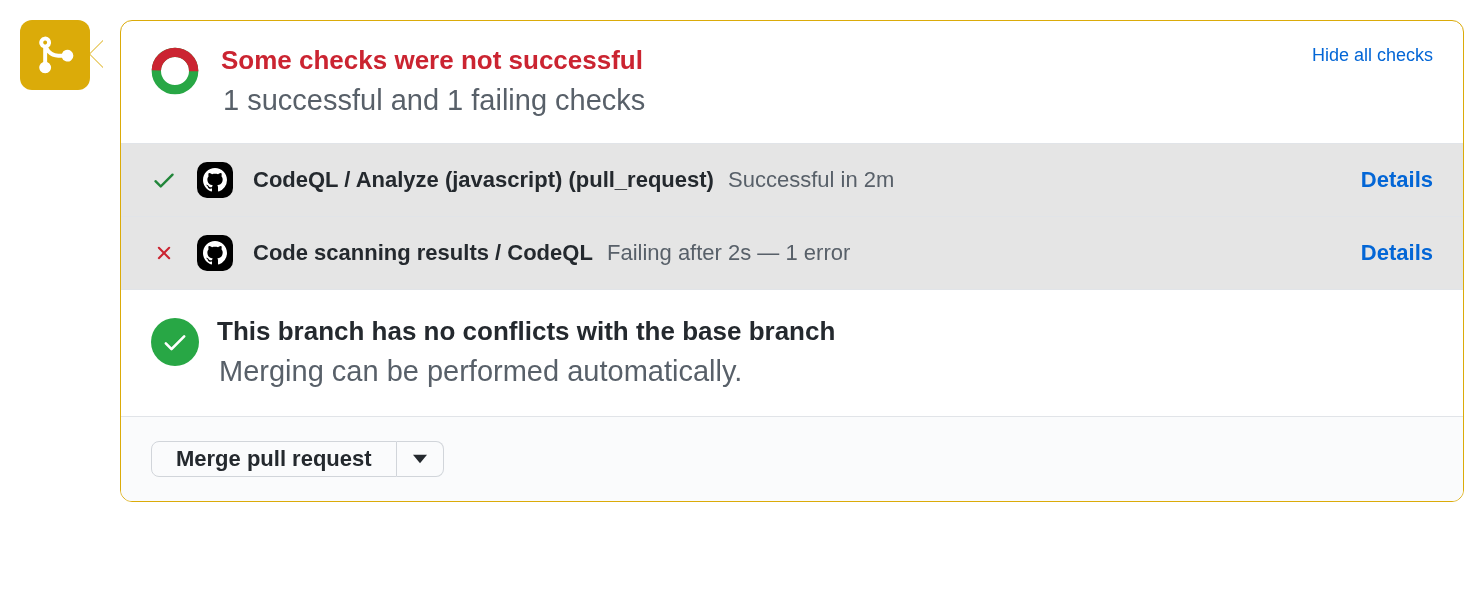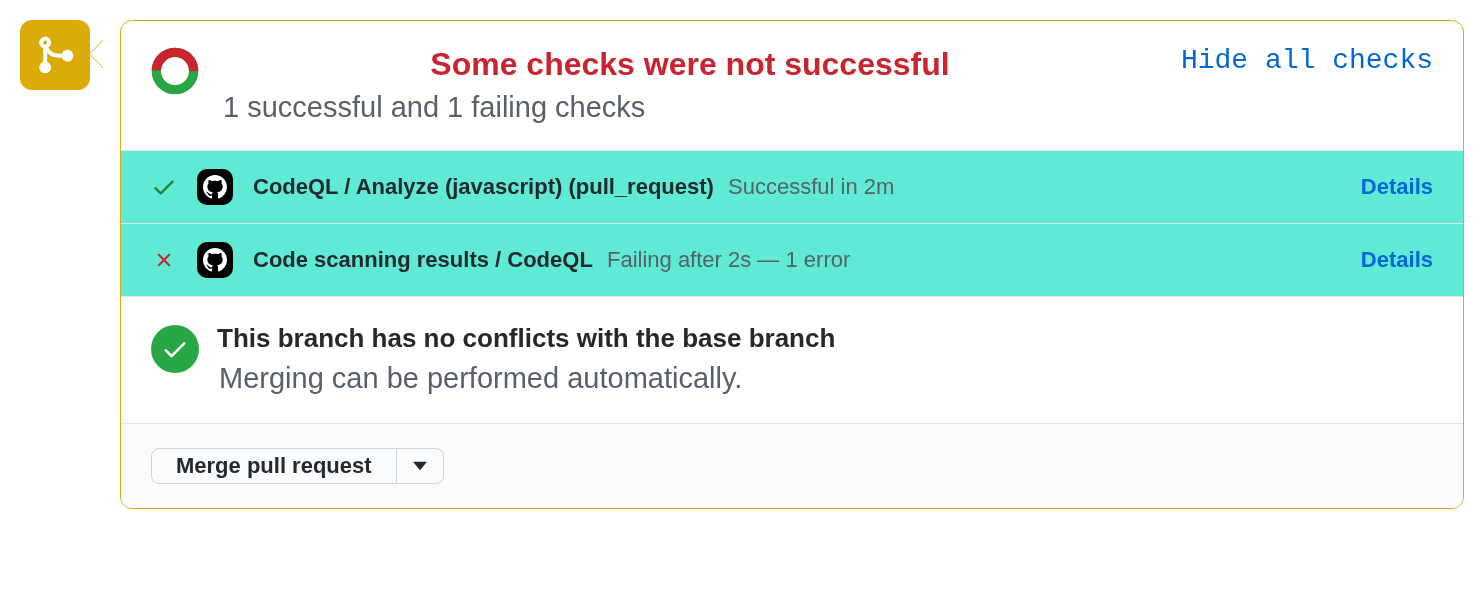--- a/index.html
+++ b/index.html
@@ -54,42 +54,40 @@
     gap: 22px;
     border-bottom: 1px solid #e1e4e8;
   }
   .section:last-child { border-bottom: none; }
   .status-donut {
     width: 48px; height: 48px;
     flex-shrink: 0;
     margin-top: 2px;
   }
   .heading {
-    font-size: 32px;
+    font-size: 26px;
     font-weight: 600;
     color: #cb2431;
     margin: 0 0 8px 0;
     line-height: 1.2;
-    text-align: center;
   }
   .subtext {
     font-size: 29px;
     color: #586069;
     margin: 2px;
   }
   .hide-link {
     margin-left: auto;
     color: #0366d6;
-    font-size: 28px;
+    font-size: 18px;
     cursor: pointer;
     white-space: nowrap;
-    font-family: Liberation Mono, monospace;
   }
   .check-row {
-    background: #5eead4;
+    background: #e5e5e5;
     border-bottom: 1px solid #e1e4e8;
     padding: 18px 30px;
     display: flex;
     align-items: center;
     gap: 20px;
     font-size: 22px;
   }
   .check-status {
     width: 26px; height: 26px;
     display: flex; align-items: center; justify-content: center;

